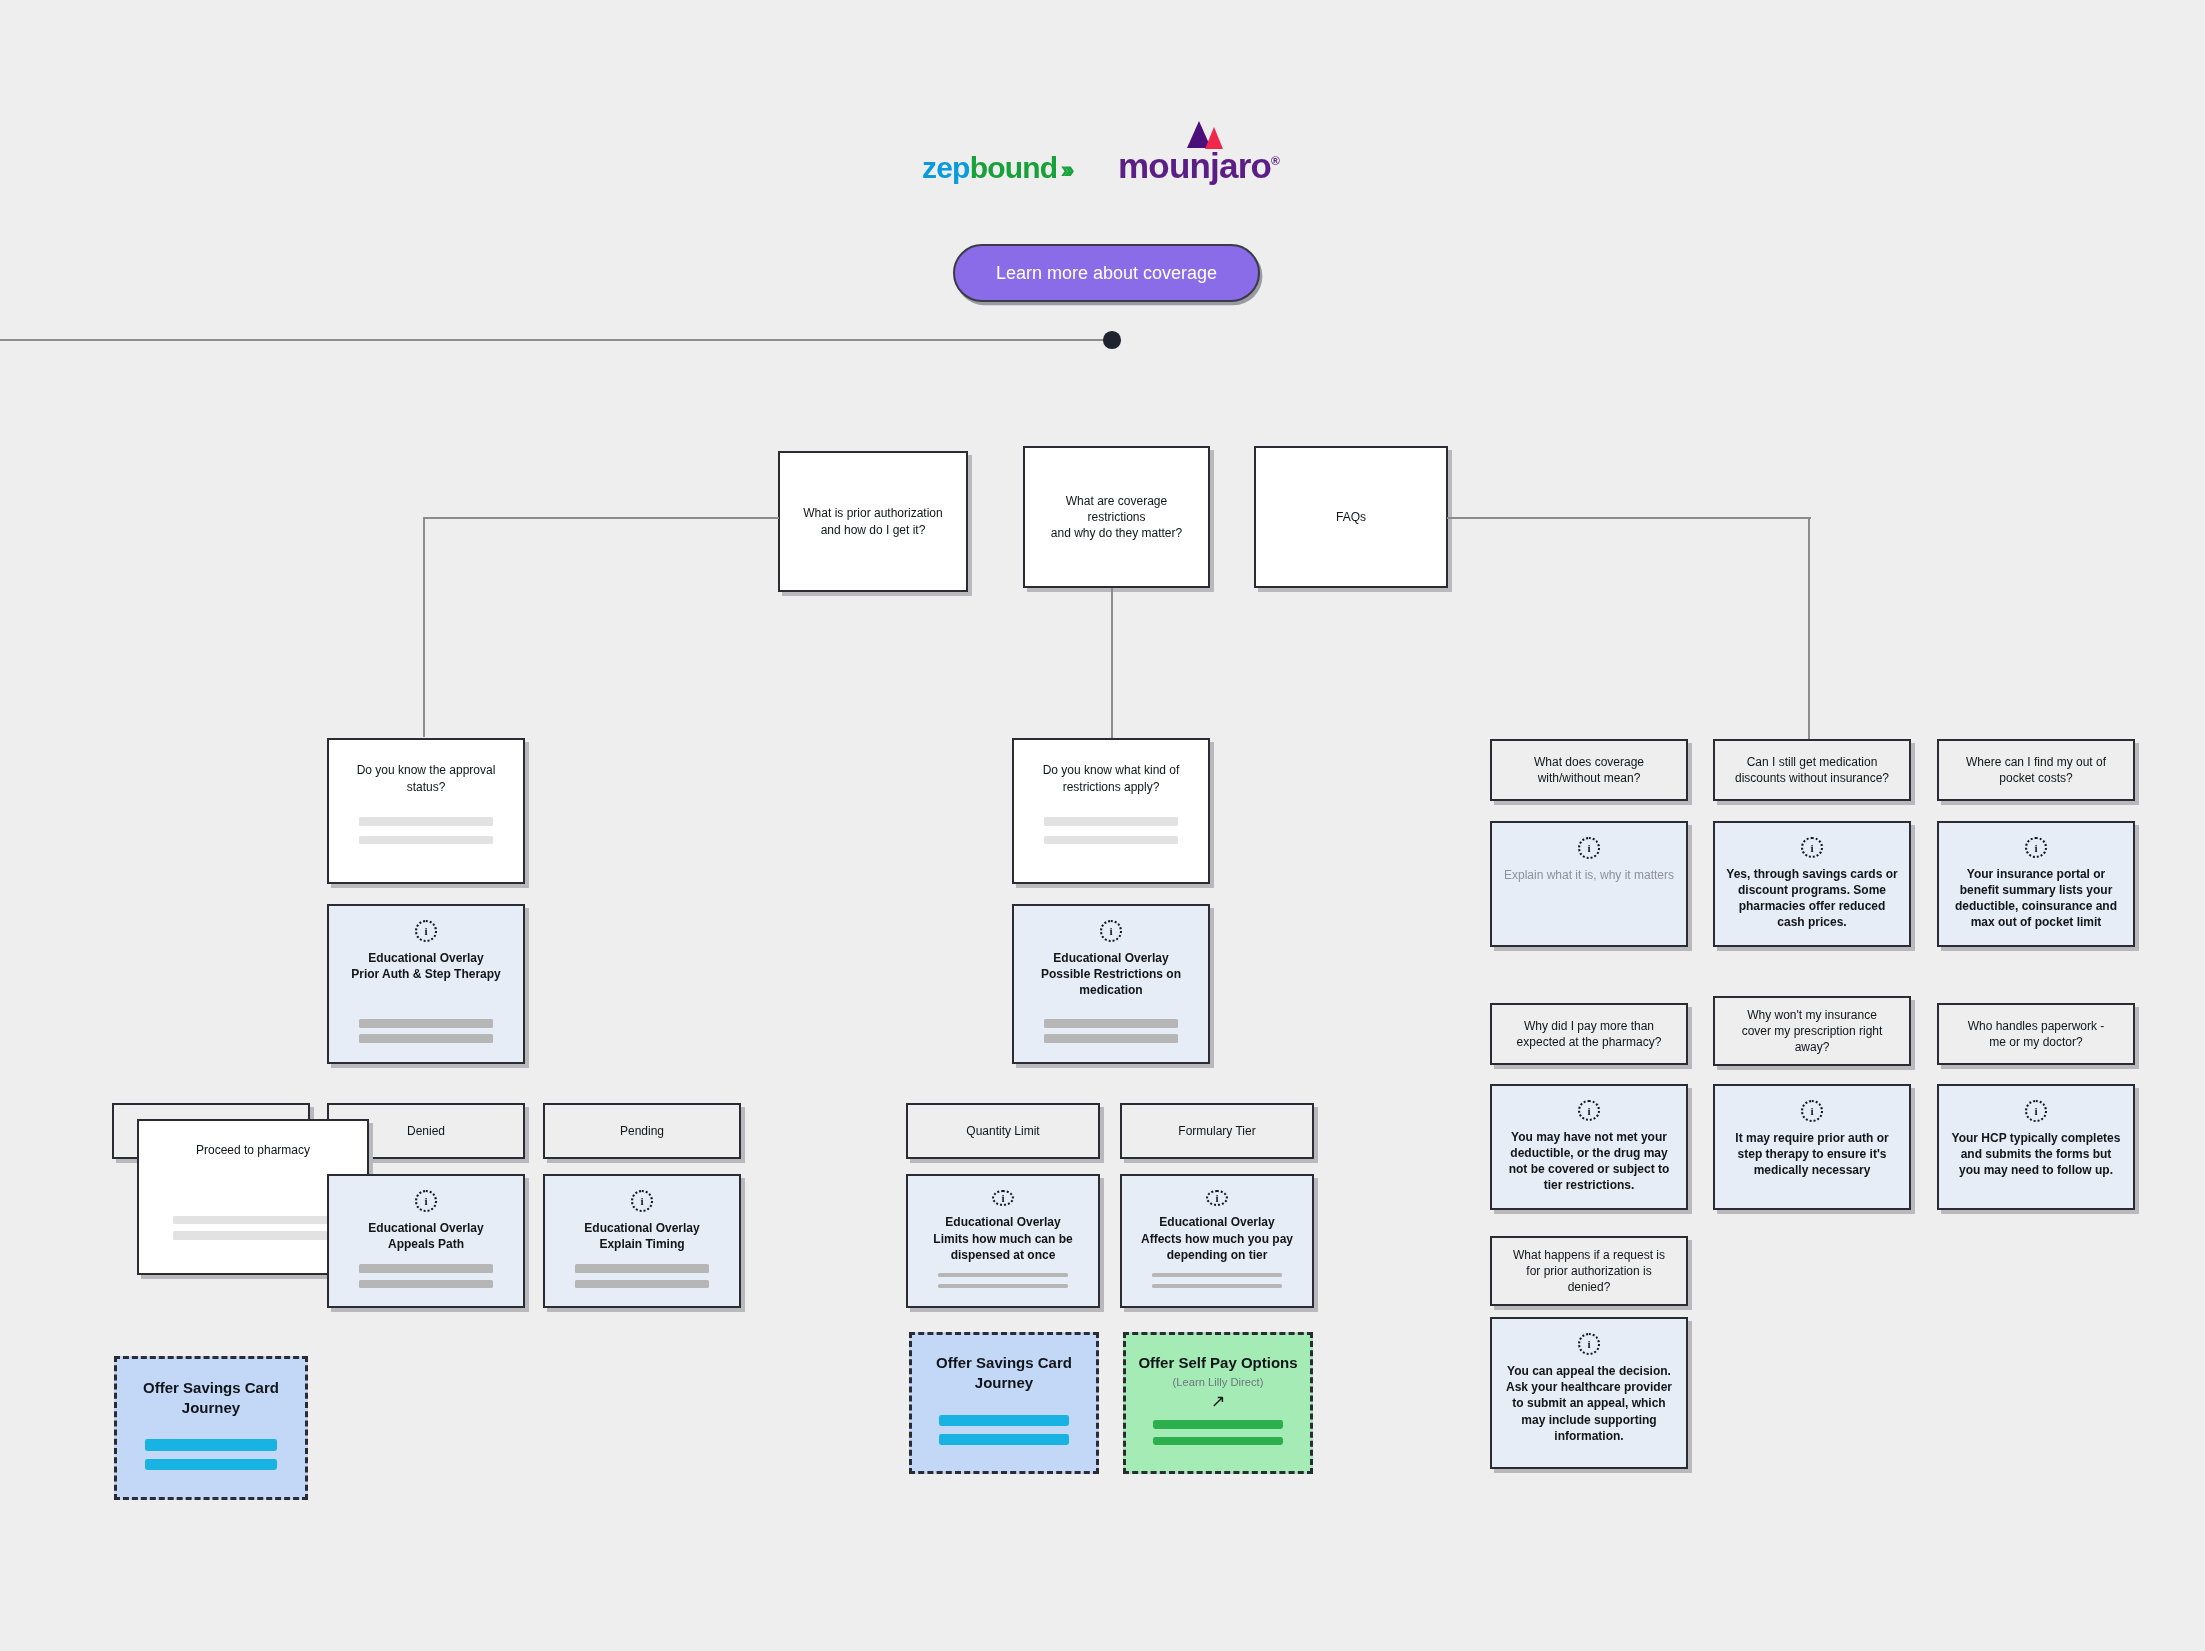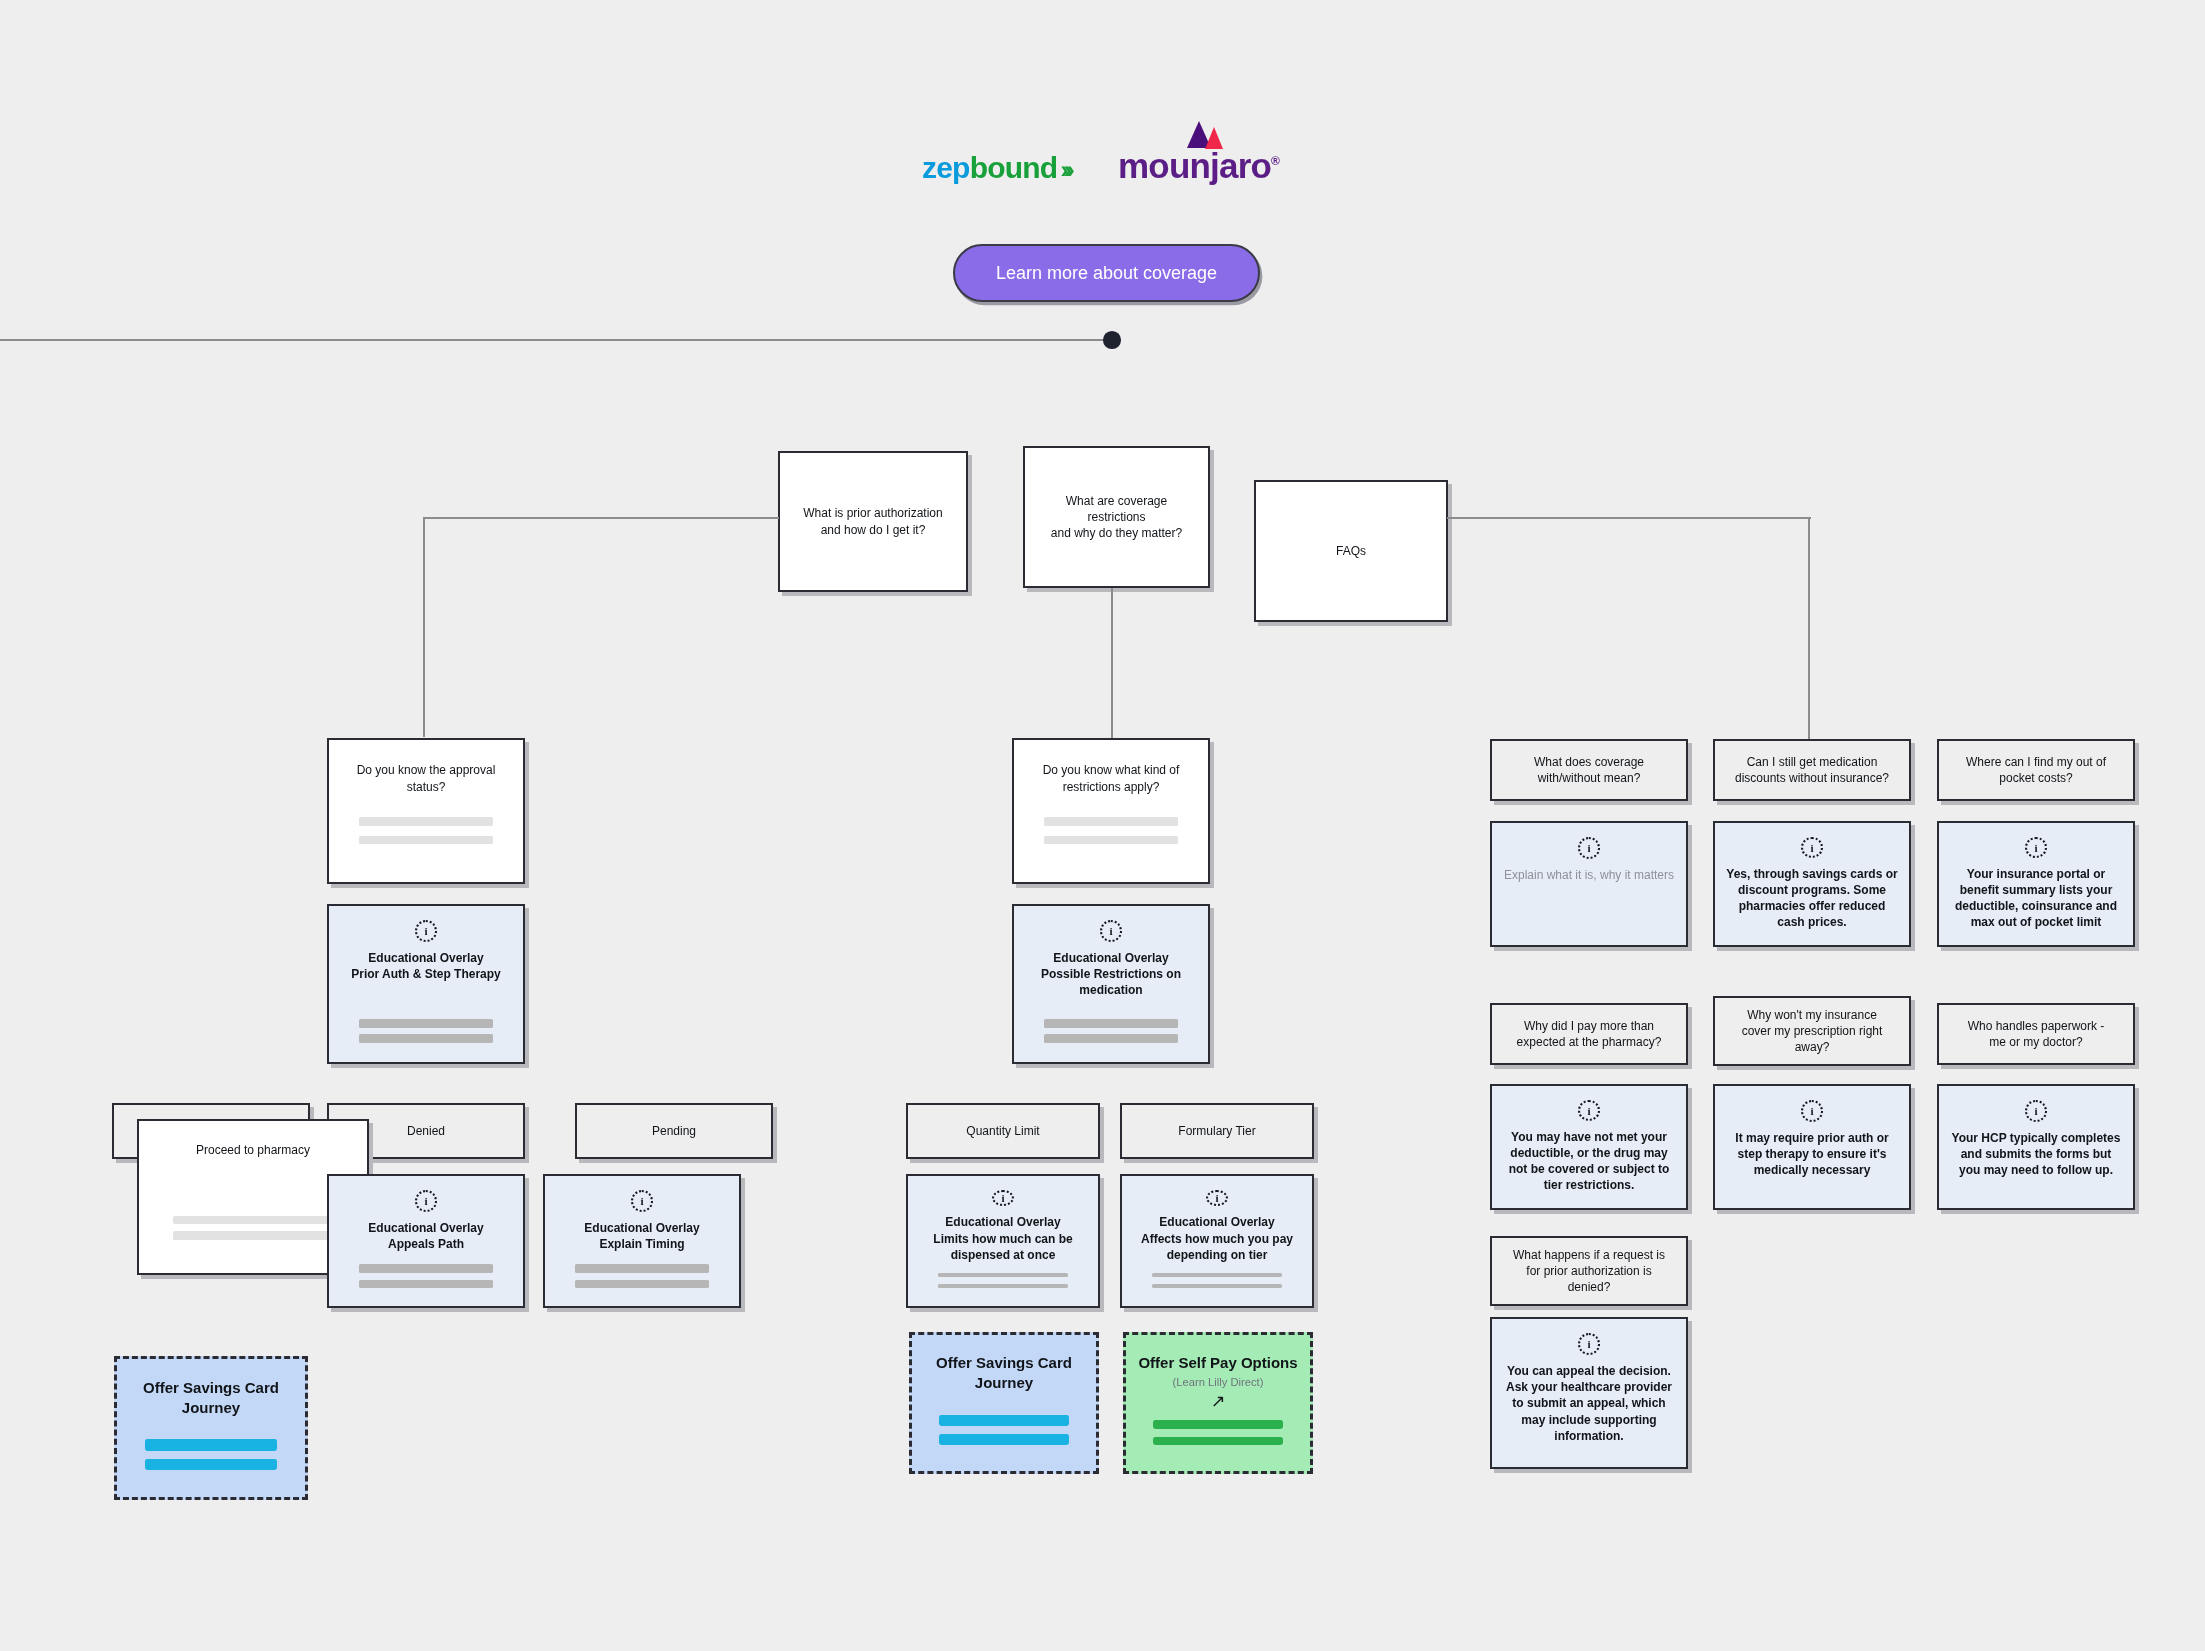--- a/index.html
+++ b/index.html
@@ -105,21 +105,21 @@
     <div class="title light" style="white-space:pre-line;">What is prior authorization
 and how do I get it?</div>
   </div>
 
   <div class="node" style="left:1023px;top:446px;width:187px;height:142px;justify-content:center;">
     <div class="title light" style="white-space:pre-line;">What are coverage
 restrictions
 and why do they matter?</div>
   </div>
 
-  <div class="node" style="left:1254px;top:446px;width:194px;height:142px;justify-content:center;margin-top:34px;">
+  <div class="node" style="left:1254px;top:446px;width:194px;height:142px;justify-content:center;">
     <div class="title light" style="white-space:pre-line;">FAQs</div>
   </div>
 
   <div class="hline" style="left:423px;top:517px;width:356px;"></div>
   <div class="vline" style="left:423px;top:517px;height:220px;"></div>
 
   <div class="vline" style="left:1111px;top:588px;height:152px;"></div>
 
   <div class="hline" style="left:1447px;top:517px;width:364px;"></div>
   <div class="vline" style="left:1808px;top:517px;height:222px;"></div>
@@ -139,21 +139,21 @@
     <div class="skel dark"></div>
     <div class="skel dark" style="margin-top:6.4px;margin-bottom:4.8px;"></div>
   </div>
 
   <div class="node grey" style="left:112px;top:1103px;width:198px;height:56px;justify-content:center;">
     <div class="title light">Approved</div>
   </div>
   <div class="node grey" style="left:327px;top:1103px;width:198px;height:56px;justify-content:center;">
     <div class="title light">Denied</div>
   </div>
-  <div class="node grey" style="left:543px;top:1103px;width:198px;height:56px;justify-content:center;margin-left:32px;">
+  <div class="node grey" style="left:543px;top:1103px;width:198px;height:56px;justify-content:center;">
     <div class="title light">Pending</div>
   </div>
 
   <div class="node" style="left:112px;top:1119px;width:232px;height:156px;margin-left:25px;">
     <div class="title light" style="margin-top:6.4px;">Proceed to pharmacy</div>
     <div class="spacer"></div>
     <div class="skel"></div>
     <div class="skel" style="margin-top:6.4px;margin-bottom:19px;"></div>
   </div>
 

